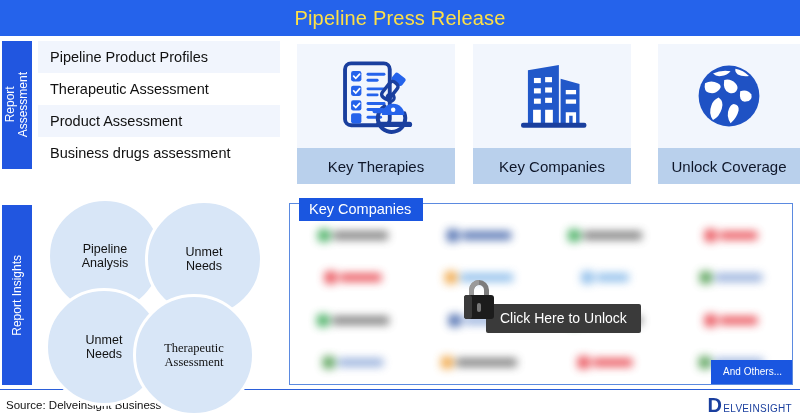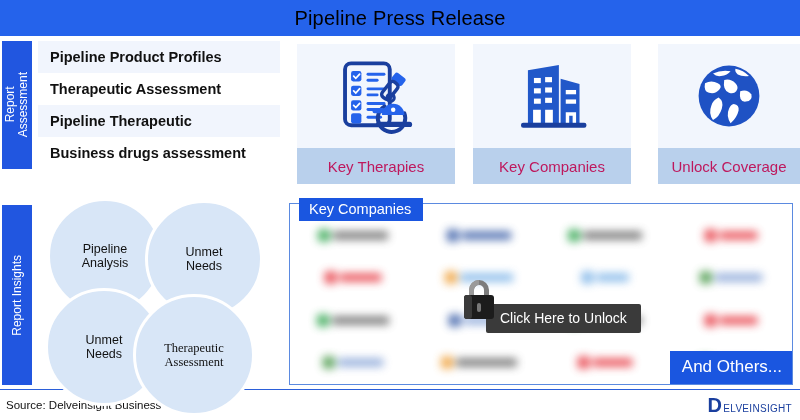--- a/index.html
+++ b/index.html
@@ -18,21 +18,21 @@
   .header {
     position: absolute;
     left: 0; top: 0;
     width: 800px; height: 36px;
     background: #2563eb;
     display: flex;
     align-items: center;
     justify-content: center;
   }
   .header-title {
-    color: #000000;
+    color: #fde047;
     font-size: 20px;
     letter-spacing: .2px;
   }
 
   
   .vtab {
     position: absolute;
     background: #2156e0;
     color: #fff;
     display: flex;
@@ -48,21 +48,21 @@
     writing-mode: vertical-rl;
     white-space: pre-line;
   }
   #tab-assessment { left: 2px;  top: 41px;  width: 30px; height: 128px; }
   #tab-insights   { left: 2px;  top: 205px; width: 30px; height: 180px; }
 
   
   .list {
     position: absolute;
     left: 38px; top: 41px;
-    width: 242px; height: 128px; font-weight: bold;
+    width: 242px; height: 128px;
   }
   .list-item {
     height: 32px;
     display: flex;
     align-items: center;
     padding-left: 12px;
     font-size: 14.5px;
     color: #111;
     box-sizing: border-box;
   }
@@ -116,21 +116,21 @@
     width: 100%;
   }
   .card-label {
     width: 100%;
     height: 36px;
     background: #b9d0ec;
     display: flex;
     align-items: center;
     justify-content: center;
     font-size: 15px;
-    color: #be185d;
+    color: #0f172a;
   }
 
   
   .panel {
     position: absolute;
     left: 289px; top: 203px;
     width: 504px; height: 182px;
     border: 1.5px solid #5b8ae0;
     background: #ffffff;
     box-sizing: border-box;
@@ -189,21 +189,21 @@
     margin-left: -14px;
     border-radius: 2px;
     white-space: nowrap;
     margin-top: 40px;
   }
   .and-others {
     position: absolute;
     right: 0px; bottom: 0px;
     background: #1a56e0;
     color: #fff;
-    font-size: 17px;
+    font-size: 10px;
     padding: 6px 10px 7px 12px;
     z-index: 6;
   }
 
   
   .footer {
     position: absolute;
     left: 0; bottom: 0;
     width: 800px; height: 31px;
     border-top: 1.3px solid #2b5fd9;
@@ -242,21 +242,21 @@
 </div>
 
 <div class="list">
   <div class="list-item alt">
     <span>Pipeline Product Profiles</span>
   </div>
   <div class="list-item">
     <span>Therapeutic Assessment</span>
   </div>
   <div class="list-item alt">
-    <span>Pipeline Therapeutic</span>
+    <span>Product Assessment</span>
   </div>
   <div class="list-item">
     <span>Business drugs assessment</span>
   </div>
 </div>
 
 <div class="venn">
   <div class="venn-circle" id="venn-pipeline-analysis">
     <span>Pipeline
 Analysis</span>

